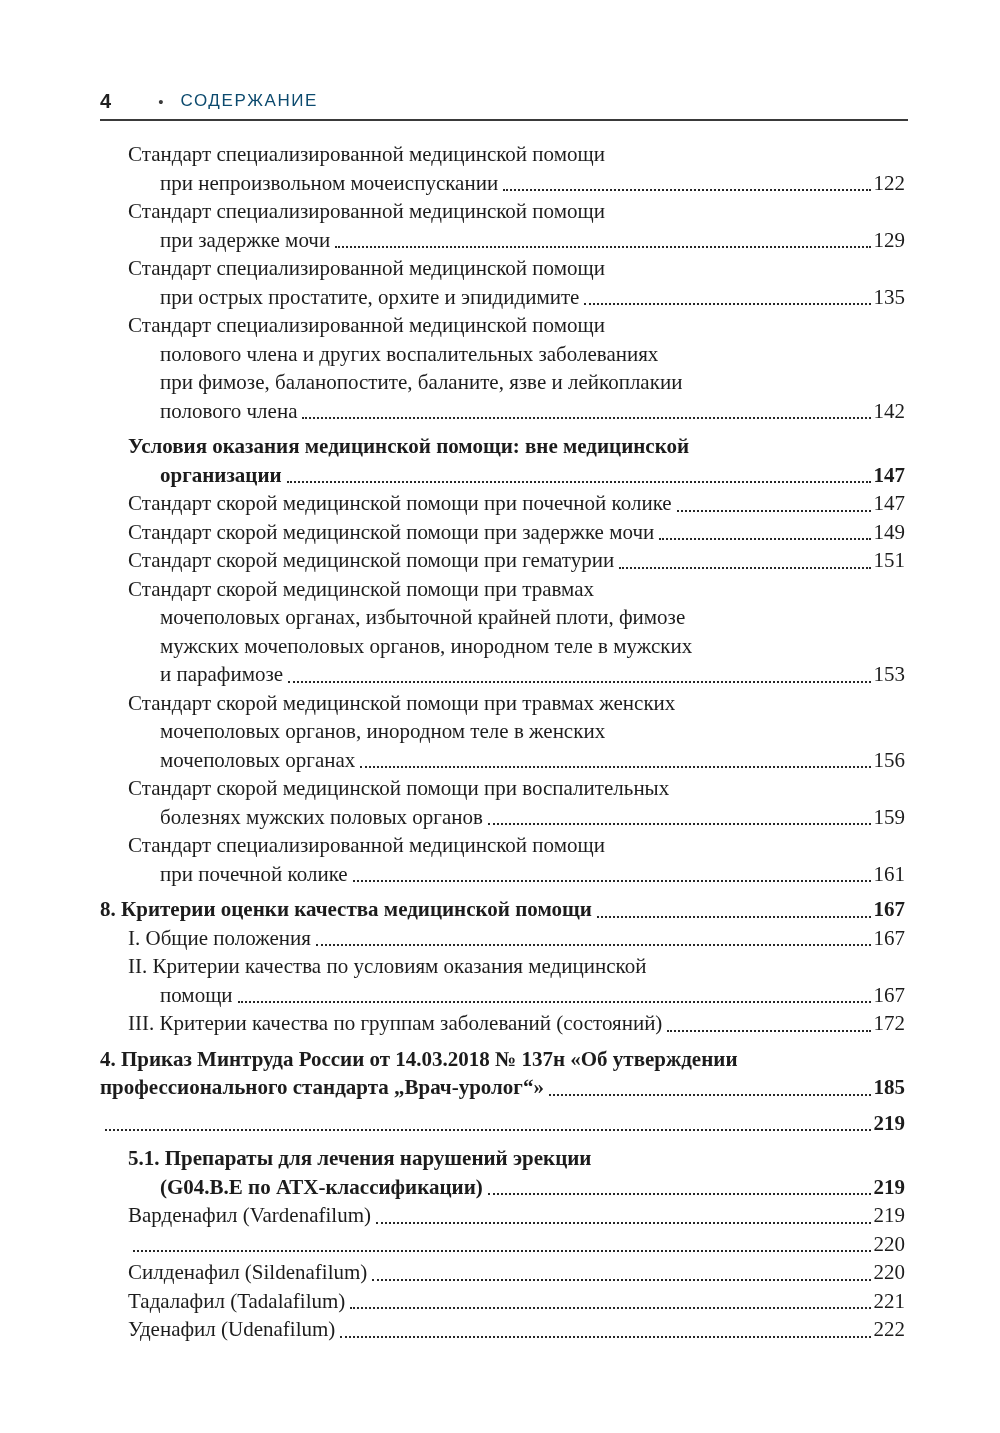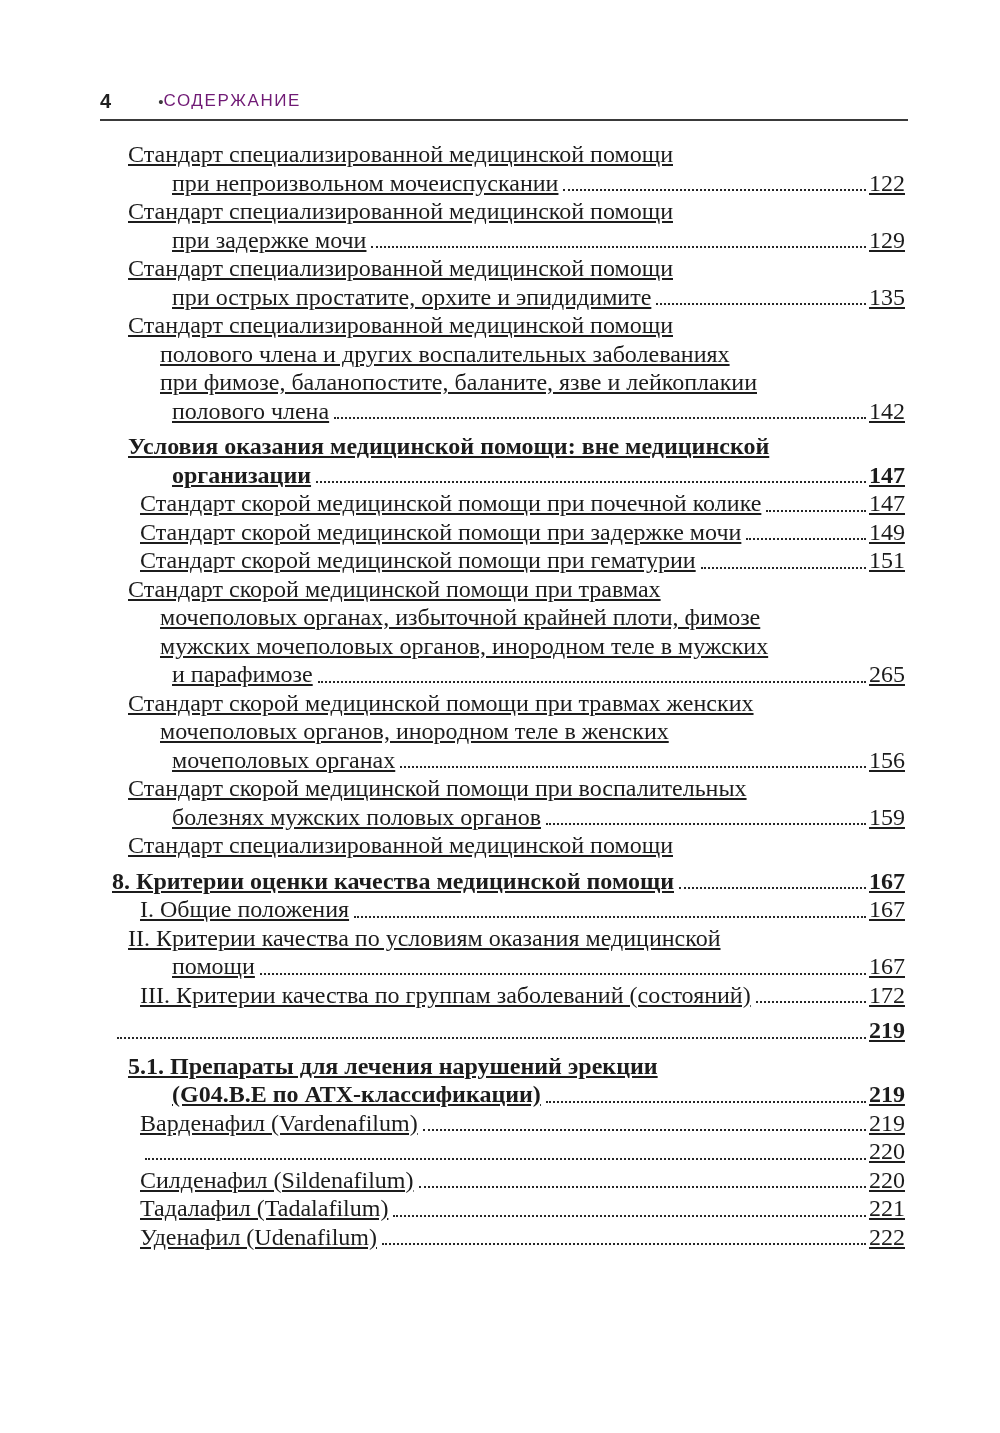--- a/index.html
+++ b/index.html
@@ -32,45 +32,44 @@
     color: #1f1f1f;
   }
   .hdr-bullet {
     font-size: 15px;
     color: #3c3c3c;
     margin-left: 47px;
   }
   .hdr-title {
     font-size: 17px;
     letter-spacing: 1.6px;
-    color: #701a75;
+    color: #0c4a6e;
+    margin-left: 17px;
   }
   .header-rule {
     border: none;
     border-top: 2px solid #3a3a3a;
     margin: 7px 0 0 0;
     width: 808px;
   }
   
   .toc {
     margin-top: 19px;
-    font-size: 24px;
+    font-size: 21px;
     line-height: 28.5px;
-    text-decoration: underline;
   }
   .entry { margin: 0; }
   .entry.section,
   .entry.entry-bold { font-weight: bold; margin-top: 7px; }
   .ind0 { padding-left: 0; }
   .ind1 { padding-left: 28px; }
   .ind2 { padding-left: 60px; }
   .leader-row {
     display: flex;
     align-items: flex-end;
-    margin-left: 12px;
   }
   .leader-row .txt { white-space: nowrap; }
   .leader-row .dots {
     flex: 1;
     min-width: 14px;
     align-self: flex-end;
     height: 0;
     border-bottom: 2.4px dotted #272727;
     margin: 0 3px 6px 5px;
   }
@@ -153,21 +152,21 @@
             <span class="pg">151</span>
           </div>
         </div>
         <div class="entry entry">
           <div class="ind1 line">Стандарт скорой медицинской помощи при травмах</div>
           <div class="ind2 line">мочеполовых органах, избыточной крайней плоти, фимозе</div>
           <div class="ind2 line">мужских мочеполовых органов, инородном теле в мужских</div>
           <div class="ind2 leader-row">
             <span class="txt">и парафимозе</span>
             <span class="dots"></span>
-            <span class="pg">265</span>
+            <span class="pg">153</span>
           </div>
         </div>
         <div class="entry entry">
           <div class="ind1 line">Стандарт скорой медицинской помощи при травмах женских</div>
           <div class="ind2 line">мочеполовых органов, инородном теле в женских</div>
           <div class="ind2 leader-row">
             <span class="txt">мочеполовых органах</span>
             <span class="dots"></span>
             <span class="pg">156</span>
           </div>
@@ -175,20 +174,25 @@
         <div class="entry entry">
           <div class="ind1 line">Стандарт скорой медицинской помощи при воспалительных</div>
           <div class="ind2 leader-row">
             <span class="txt">болезнях мужских половых органов </span>
             <span class="dots"></span>
             <span class="pg">159</span>
           </div>
         </div>
         <div class="entry entry">
           <div class="ind1 line">Стандарт специализированной медицинской помощи</div>
+          <div class="ind2 leader-row">
+            <span class="txt">при почечной колике </span>
+            <span class="dots"></span>
+            <span class="pg">161</span>
+          </div>
         </div>
         <div class="entry section">
           <div class="ind0 leader-row">
             <span class="txt">8. Критерии оценки качества медицинской помощи </span>
             <span class="dots"></span>
             <span class="pg">167</span>
           </div>
         </div>
         <div class="entry entry">
           <div class="ind1 leader-row">
@@ -206,20 +210,28 @@
           </div>
         </div>
         <div class="entry entry">
           <div class="ind1 leader-row">
             <span class="txt">III. Критерии качества по группам заболеваний (состояний) </span>
             <span class="dots"></span>
             <span class="pg">172</span>
           </div>
         </div>
         <div class="entry section">
+          <div class="ind0 line">4. Приказ Минтруда России от 14.03.2018 № 137н «Об утверждении</div>
+          <div class="ind0 leader-row">
+            <span class="txt">профессионального стандарта „Врач-уролог“»</span>
+            <span class="dots"></span>
+            <span class="pg">185</span>
+          </div>
+        </div>
+        <div class="entry section">
           <div class="ind0 leader-row">
             <span class="dots"></span>
             <span class="pg">219</span>
           </div>
         </div>
         <div class="entry entry-bold">
           <div class="ind1 line">5.1. Препараты для лечения нарушений эрекции</div>
           <div class="ind2 leader-row">
             <span class="txt">(G04.B.E по АТХ-классификации)</span>
             <span class="dots"></span>

